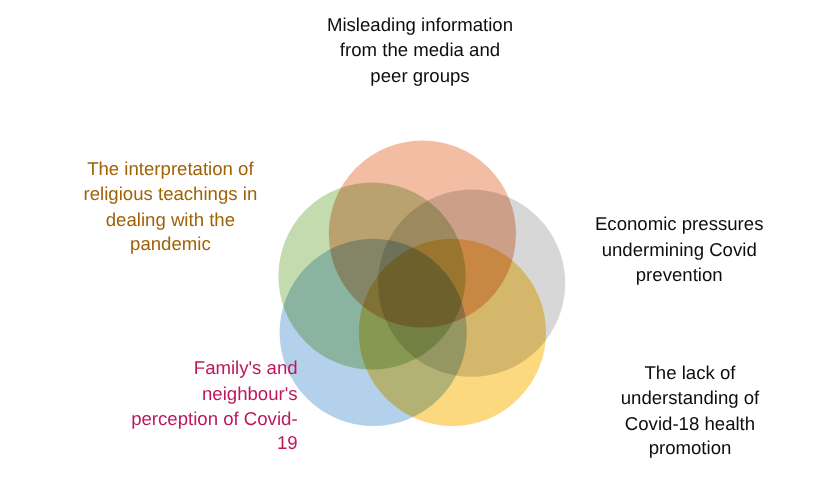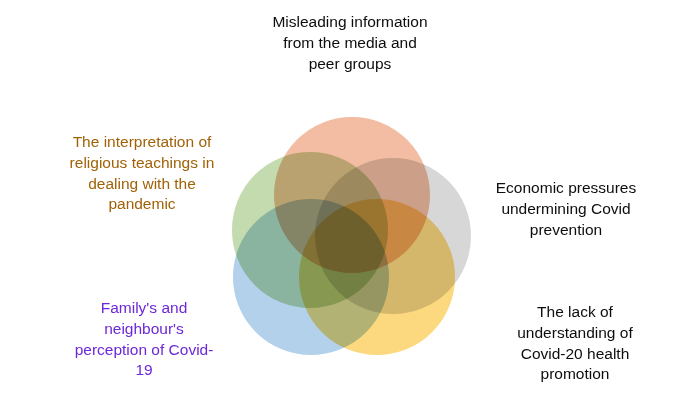--- a/index.html
+++ b/index.html
@@ -91,23 +91,23 @@
 
   <div class="venn-label" id="label-left" style="color: #a16207;">The interpretation of
 religious teachings in
 dealing with the
 pandemic</div>
 
   <div class="venn-label" id="label-right" style="color: rgb(13, 13, 13);">Economic pressures
 undermining Covid
 prevention</div>
 
-  <div class="venn-label" id="label-bottom-left" style="color: #6d28d9;">Family's and
+  <div class="venn-label" id="label-bottom-left" style="color: #be185d; text-align: right;">Family's and
 neighbour's
 perception of Covid-
 19</div>
 
   <div class="venn-label" id="label-bottom-right" style="color: rgb(13, 13, 13);">The lack of
 understanding of
-Covid-20 health
+Covid-18 health
 promotion</div>
 
 </div>
 
 </body></html>

